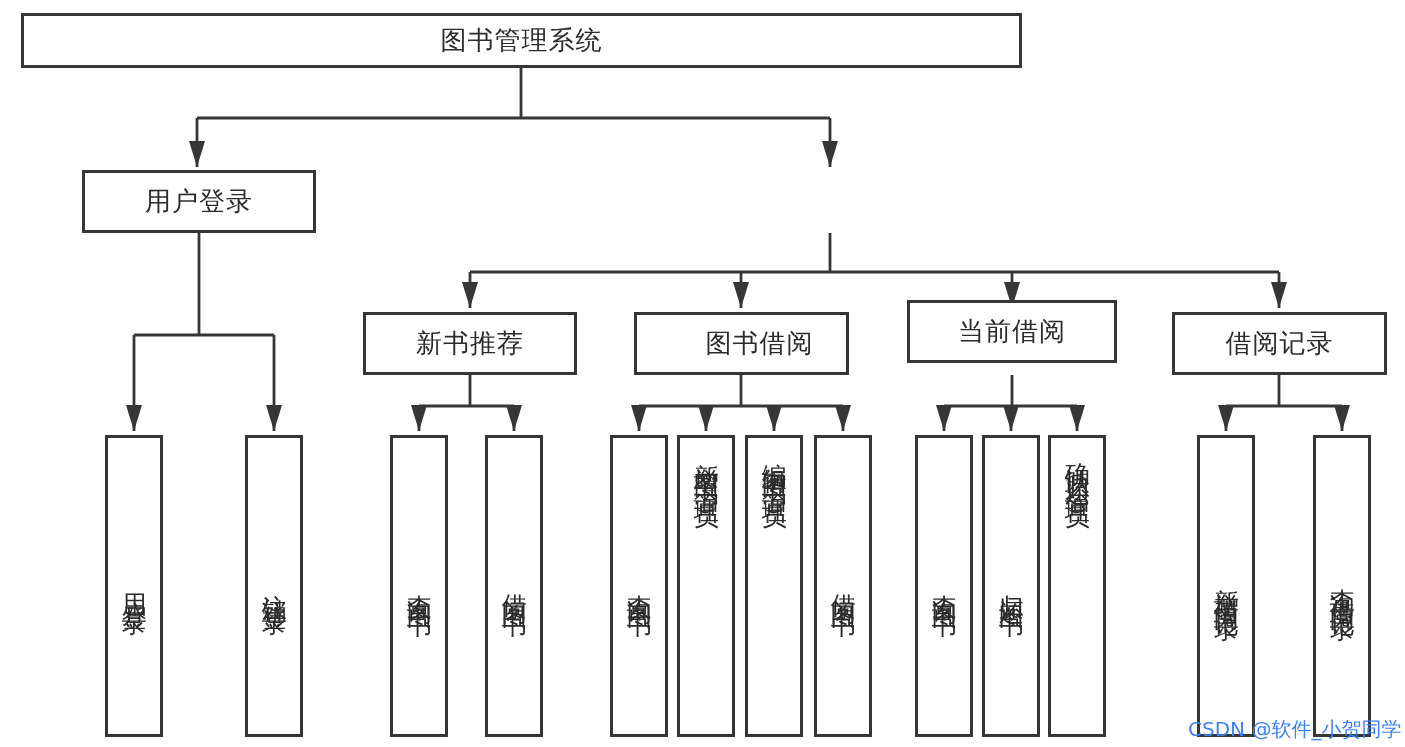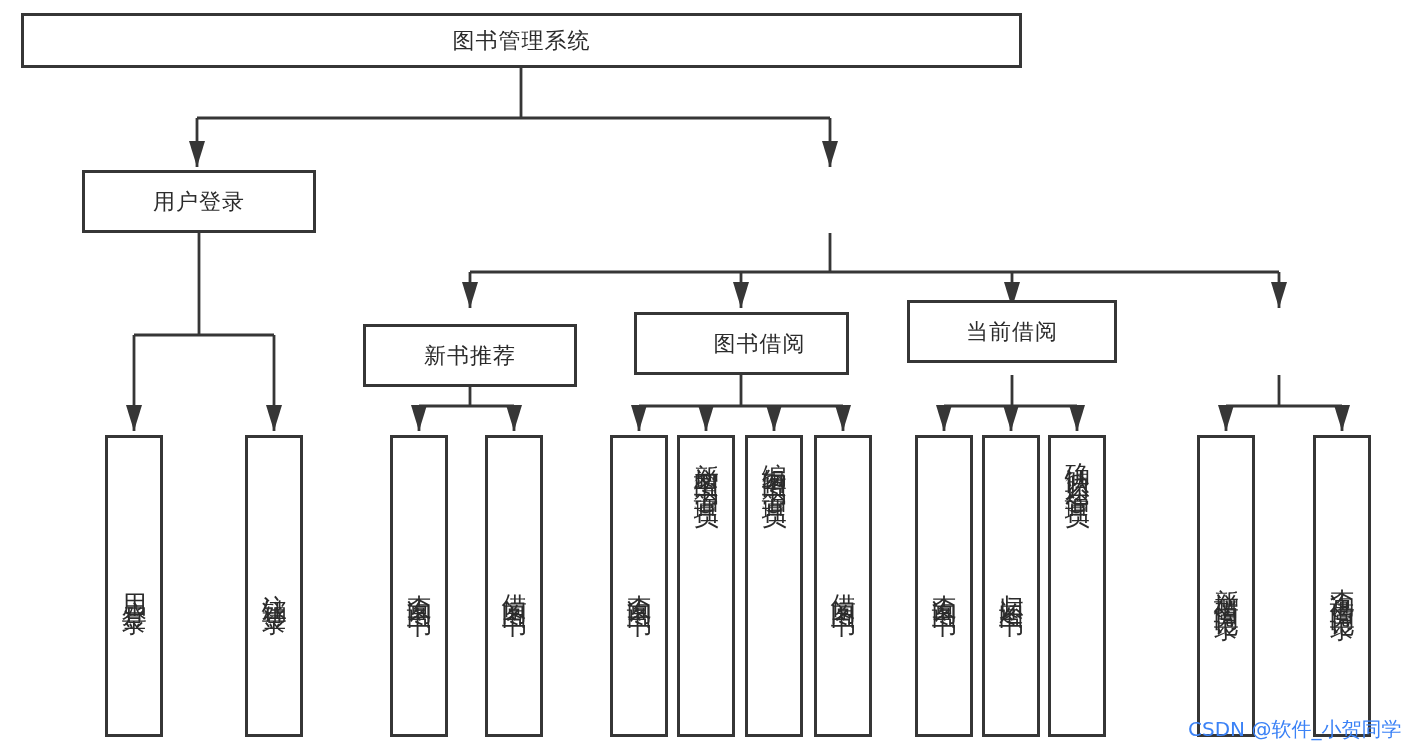--- a/index.html
+++ b/index.html
@@ -15,21 +15,21 @@
   }
   svg.wires {
     position: absolute; left: 0; top: 0; z-index: 0;
   }
   .box {
     position: absolute;
     box-sizing: border-box;
     border: 3px solid #363636;
     background: #ffffff;
     display: flex; align-items: center; justify-content: center;
-    font-size: 22px;
+    font-size: 26px;
     letter-spacing: 1px;
     z-index: 1;
     white-space: nowrap;
   }
   .vbox {
     position: absolute;
     top: 435px; height: 302px; width: 58px;
     box-sizing: border-box;
     border: 3px solid #363636;
     background: #ffffff;
@@ -50,21 +50,21 @@
     left: 1188px; top: 716px;
     font-size: 20px;
     color: #3b82f6;
     z-index: 3;
     white-space: nowrap;
   }
   
   #root-box        { left: 21px;  top: 13px;  width: 1001px; height: 55px; }
   #user-login-box  { left: 82px;  top: 170px; width: 234px;  height: 63px; }
   #book-mgmt-box   { left: 713px; top: 169px; width: 234px;  height: 64px; }
-  #new-rec-box     { left: 363px; top: 324px; width: 214px;  height: 63px; }
+  #new-rec-box     { left: 363px; top: 312px; width: 214px;  height: 63px; }
   #book-borrow-box { left: 634px; top: 312px; width: 215px;  height: 63px; padding-left: 36px; }
   #current-box     { left: 907px; top: 300px; width: 210px;  height: 63px; }
   #record-box      { left: 1172px;top: 312px; width: 215px;  height: 63px; }
 </style>
 </head>
 <body>
 
 <div class="canvas">
 
   <svg class="wires" width="1405" height="747" viewBox="0 0 1405 747">
@@ -127,20 +127,23 @@
 
   <div class="box" id="new-rec-box">
     <span>新书推荐</span>
   </div>
   <div class="box" id="book-borrow-box">
     <span>图书借阅</span>
   </div>
   <div class="box" id="current-box">
     <span>当前借阅</span>
   </div>
+  <div class="box" id="record-box">
+    <span>借阅记录</span>
+  </div>
 
   <div class="vbox" style="left:105px">
     <span class="vtext">用户登录</span>
   </div>
   <div class="vbox" style="left:245px">
     <span class="vtext">注销登录</span>
   </div>
 
   <div class="vbox" style="left:390px">
     <span class="vtext">查询图书</span>

